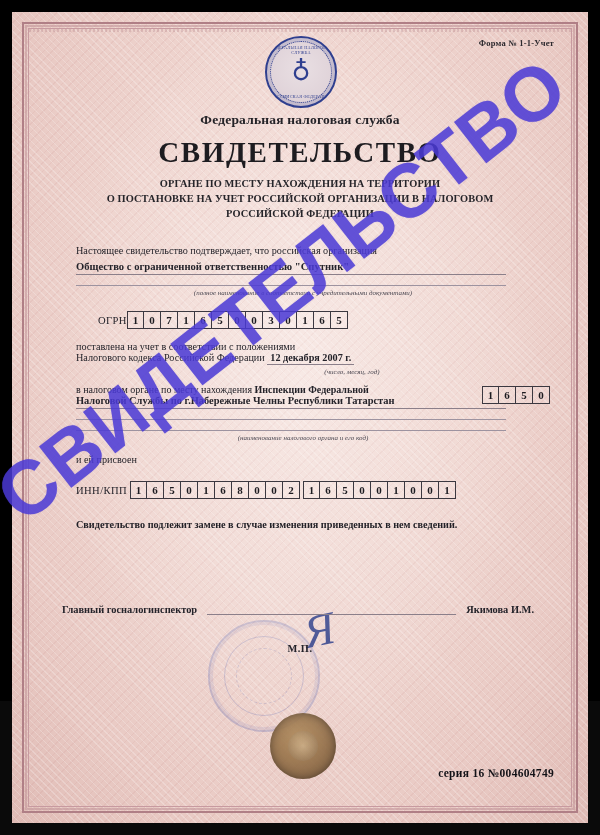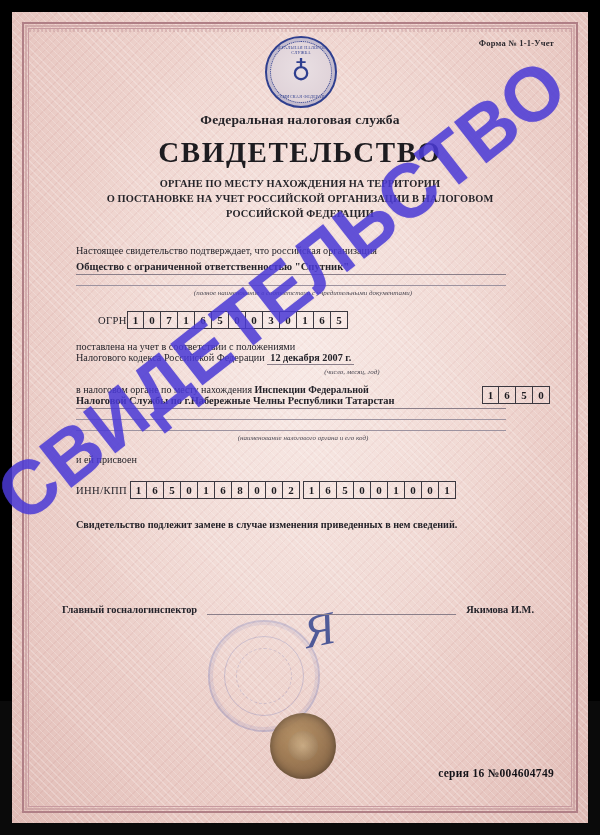--- a/index.html
+++ b/index.html
@@ -440,20 +440,21 @@
         </div>
 
         <div class="replace-note">Свидетельство подлежит замене в случае изменения приведенных в нем сведений.</div>
 
         <div class="sign-row">
           <span class="sign-title">Главный госналогинспектор</span>
           <span class="sign-line"></span>
           <span class="sign-name">Якимова И.М.</span>
         </div>
 
+        <div class="mp">М.П.</div>
       </div>
     </div>
 
     <div class="stamp">
       <div class="inner"></div>
       <div class="inner2"></div>
     </div>
 
     <div class="signature">Я</div>
 

